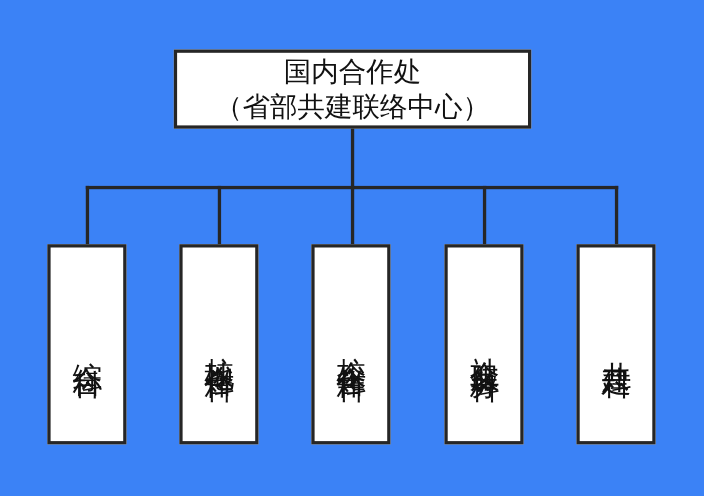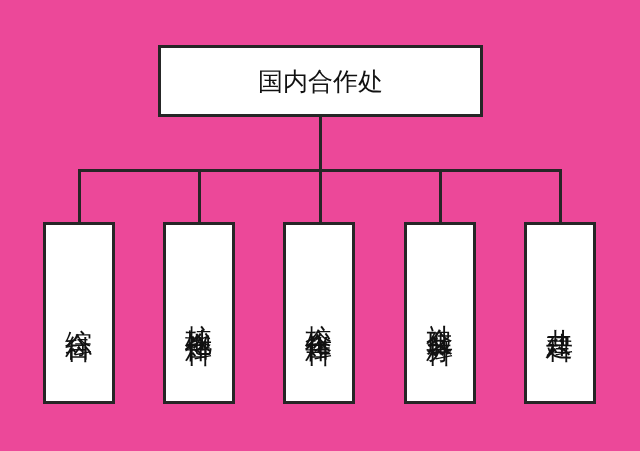--- a/index.html
+++ b/index.html
@@ -9,21 +9,21 @@
     background: #ffffff;
   }
   body {
     font-family: "DejaVu Sans", "Liberation Sans", sans-serif;
   }
 
   #canvas {
     position: relative;
     width: 640px;
     height: 451px;
-    background: #ec4899;
+    background: #3b82f6;
     overflow: hidden;
   }
 
   
   .root-box {
     position: absolute;
     left: 158px;
     top: 45px;
     width: 325px;
     height: 72px;
@@ -78,20 +78,21 @@
     white-space: nowrap;
   }
 </style>
 </head>
 <body>
 
 <div id="canvas">
 
   <div class="root-box">
     <div class="root-line">国内合作处</div>
+    <div class="root-line">（省部共建联络中心）</div>
   </div>
 
   <div class="conn-v" style="left:319px; top:117px; height:55px;"></div>
 
   <div class="conn-h" style="left:78px; top:169px; width:484px;"></div>
 
   <div class="conn-v" style="left:78px; top:169px; height:54px;"></div>
   <div class="conn-v" style="left:198px; top:169px; height:54px;"></div>
   <div class="conn-v" style="left:319px; top:169px; height:54px;"></div>
   <div class="conn-v" style="left:439px; top:169px; height:54px;"></div>

